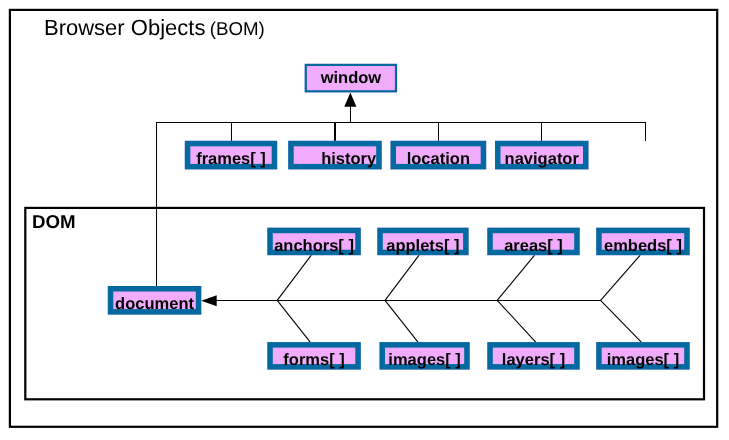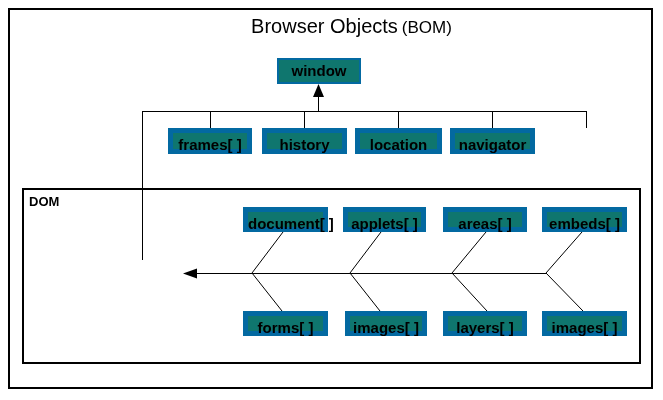--- a/index.html
+++ b/index.html
@@ -1,40 +1,40 @@
 <!DOCTYPE html>
 <html><head>
 <meta charset="utf-8">
 <style>
   html,body{margin:0;padding:0;background:#ffffff;}
   body{width:663px;height:400px;position:relative;font-family:"Liberation Sans",sans-serif;color:#000;}
   .canvas{position:absolute;left:0;top:0;width:663px;height:400px;background:#fff;}
   .outer-border{position:absolute;left:8px;top:8px;width:645px;height:381px;border:2px solid #000;box-sizing:border-box;background:#fff;}
-  .diagram-title{position:absolute;left:40px;right:0;top:14px;text-align:center;font-size:20px;line-height:24px;white-space:nowrap;}
+  .diagram-title{position:absolute;left:40px;right:0;top:14px;text-align:left;font-size:20px;line-height:24px;white-space:nowrap;}
   .diagram-title .suffix{font-size:17px;margin-left:4px;}
-  .node{position:absolute;box-sizing:border-box;border:5px solid #0369a1;background:#0f766e;text-align:center;font-weight:bold;font-size:15px;white-space:nowrap;overflow:visible;}
+  .node{position:absolute;box-sizing:border-box;border:5px solid #0369a1;background:#f0abfc;text-align:center;font-weight:bold;font-size:15px;white-space:nowrap;overflow:visible;}
   .h26{height:26px;line-height:24px;}
   .h25{height:25px;line-height:23px;}
   .n-window{left:277px;top:58px;width:84px;border-width:2px;line-height:22px;}
   .n-frames{left:168px;top:128px;width:84px;}
-  .n-history{left:262px;top:128px;width:85px;}
+  .n-history{left:262px;top:128px;width:85px;text-align:right;}
   .n-location{left:355px;top:128px;width:87px;}
   .n-navigator{left:450px;top:128px;width:85px;}
   .n-screen{left:547px;top:128px;width:85px;}
   .n-document{left:98px;top:260px;width:85px;}
   .n-anchors{left:243px;top:207px;width:85px;}
   .n-applets{left:343px;top:207px;width:83px;}
   .n-areas{left:443px;top:207px;width:84px;}
   .n-embeds{left:542px;top:207px;width:85px;}
   .n-forms{left:243px;top:311px;width:85px;}
   .n-images{left:345px;top:311px;width:82px;}
   .n-layers{left:443px;top:311px;width:84px;}
   .n-links{left:542px;top:311px;width:85px;}
   .dom-box{position:absolute;left:22px;top:188px;width:619px;height:176px;border:2px solid #000;box-sizing:border-box;background:#fff;}
-  .dom-label{position:absolute;left:29px;top:193px;font-size:13px;font-weight:bold;line-height:18px;}
+  .dom-label{position:absolute;left:29px;top:193px;font-size:17px;font-weight:bold;line-height:18px;}
   svg.wires{position:absolute;left:0;top:0;width:663px;height:400px;pointer-events:none;}
 </style>
 </head>
 <body>
 
 <div class="canvas">
 
   <div class="outer-border"></div>
 
   <div class="diagram-title">
@@ -76,21 +76,22 @@
       <polygon points="183,273.5 197,268.5 197,278.5"></polygon>
     </g>
   </svg>
 
   <div class="node h26 n-window">window</div>
   <div class="node h26 n-frames">frames[ ]</div>
   <div class="node h26 n-history">history</div>
   <div class="node h26 n-navigator">navigator</div>
   <div class="node h26 n-location">location</div>
 
-  <div class="node h25 n-anchors">document[ ]</div>
+  <div class="node h26 n-document">document</div>
+  <div class="node h25 n-anchors">anchors[ ]</div>
   <div class="node h25 n-applets">applets[ ]</div>
   <div class="node h25 n-areas">areas[ ]</div>
   <div class="node h25 n-embeds">embeds[ ]</div>
   <div class="node h25 n-forms">forms[ ]</div>
   <div class="node h25 n-images">images[ ]</div>
   <div class="node h25 n-layers">layers[ ]</div>
   <div class="node h25 n-links">images[ ]</div>
 
 </div>
 

